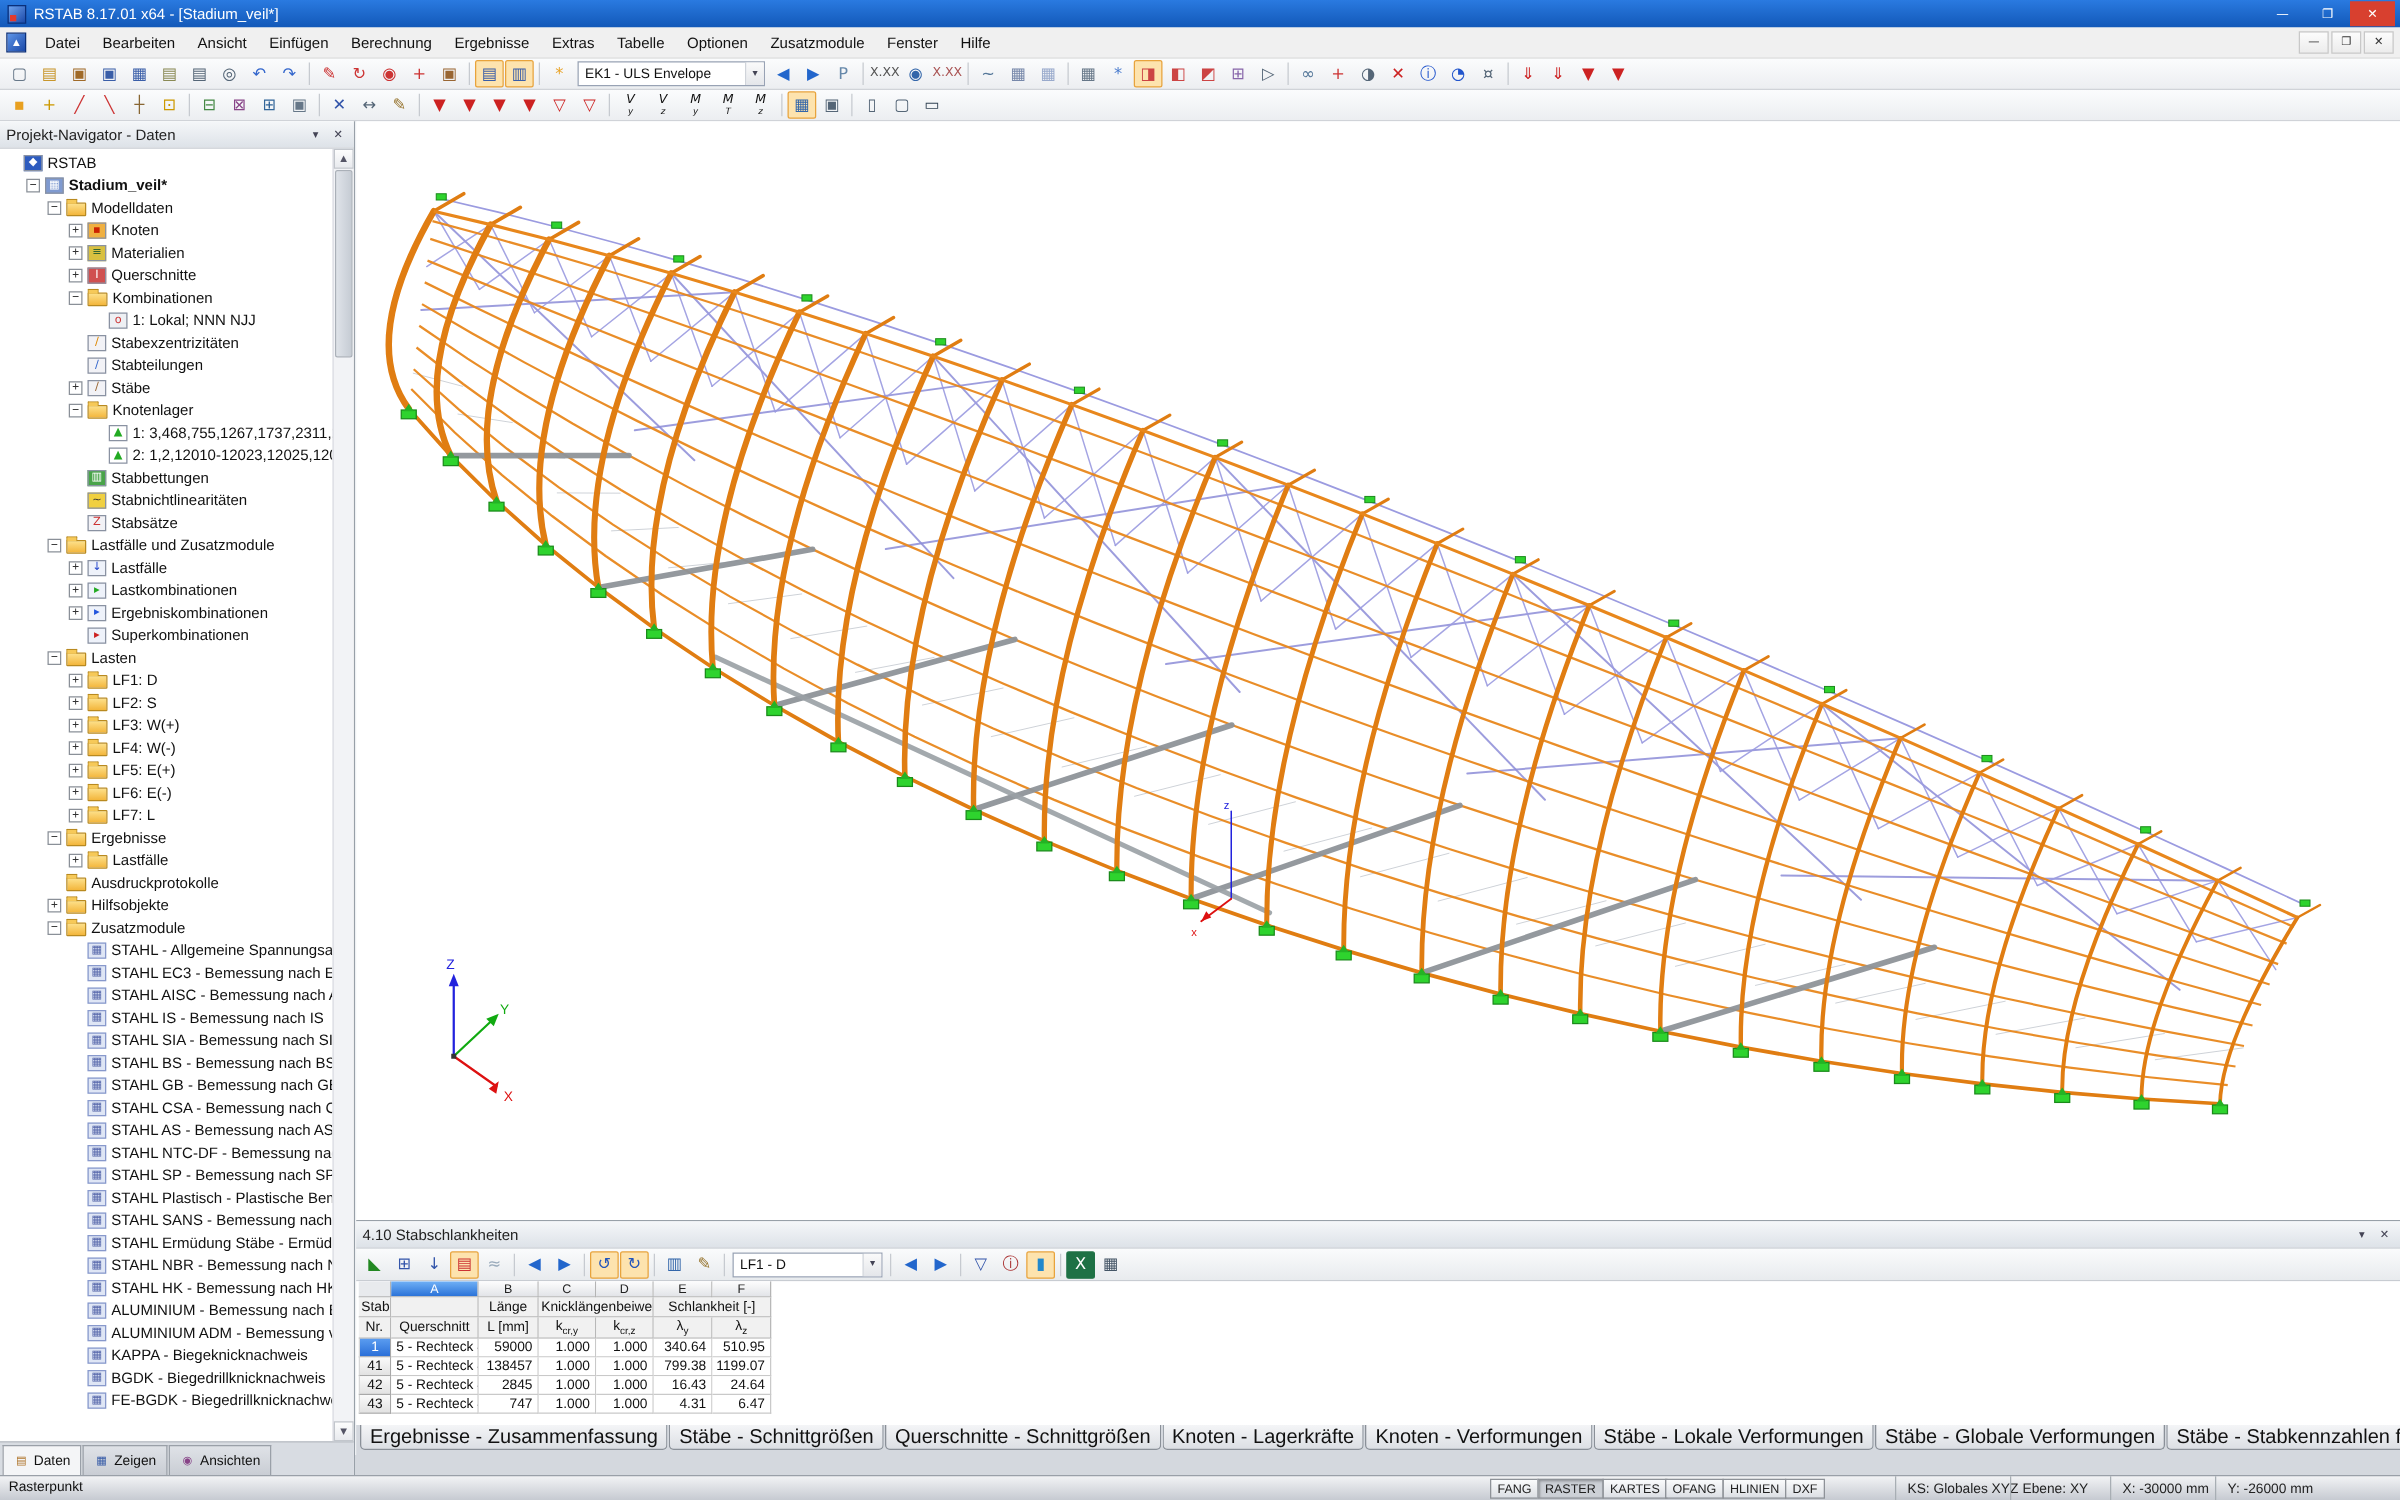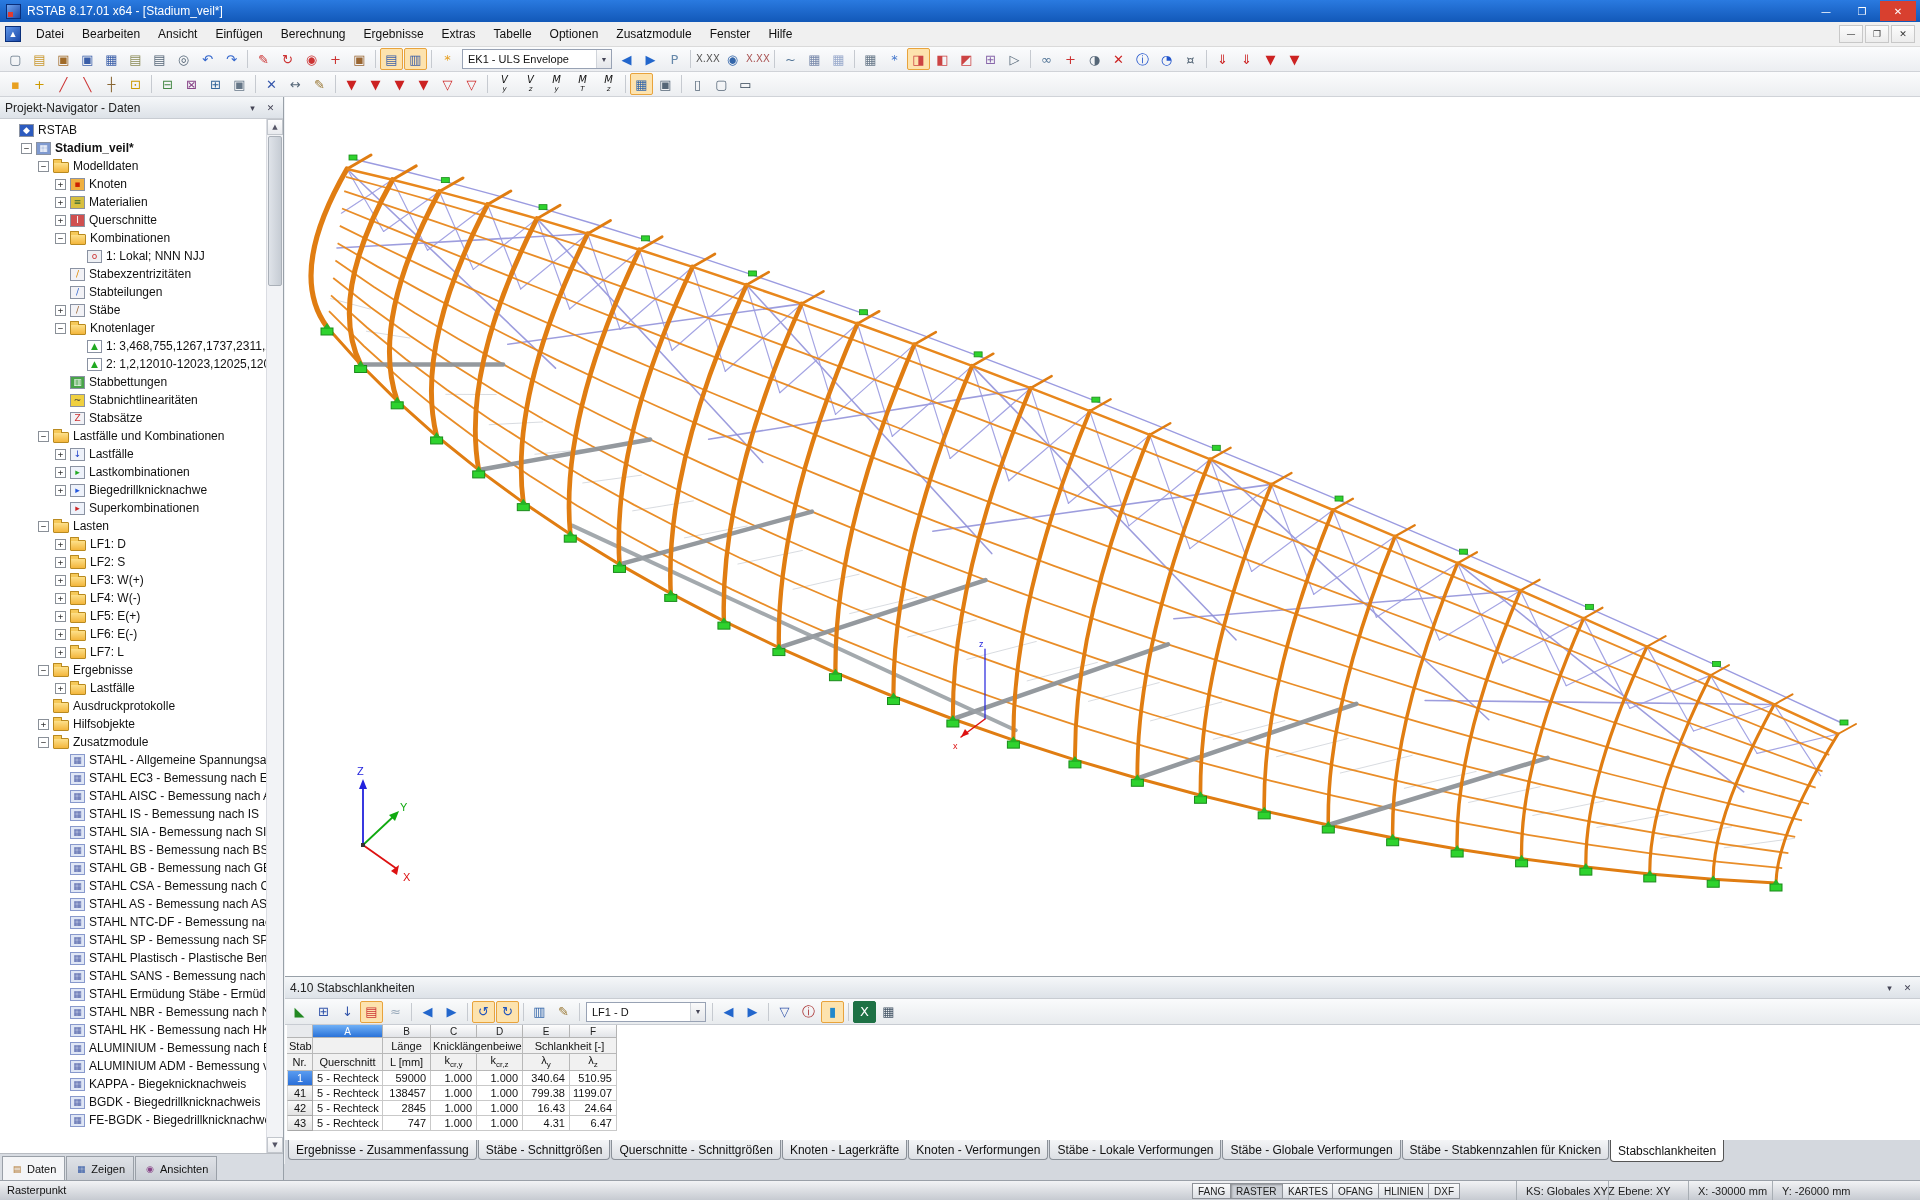--- a/index.html
+++ b/index.html
@@ -72,21 +72,21 @@
 .lc.corner{background:#e8eaed}
 .lc.sel{background:linear-gradient(#6fb0f6,#2a72d8);color:#fff}
 .hc{background:#f1f1f1;border-right:1px solid #b8b8b8;border-bottom:1px solid #b8b8b8;font-size:11px;display:grid;place-items:center;color:#111;padding:0 2px;white-space:nowrap;overflow:hidden}
 .hc sub{font-size:8px}
 .dc{height:15px;font-size:11px;padding:0 4px;border-right:1px solid #c9c9c9;border-bottom:1px solid #c9c9c9;display:flex;align-items:center;justify-content:flex-end;background:#fff;white-space:nowrap;overflow:hidden}
 .dc.left{justify-content:flex-start}
 .rh{background:linear-gradient(#fafafa,#e2e2e2);border-right:1px solid #a8a8a8;border-bottom:1px solid #a8a8a8;border-left:1px solid #d8d8d8;display:grid;place-items:center;font-size:11px;height:15px}
 .rh.sel{background:linear-gradient(#5a9cf0,#2a6fd8);color:#fff}
 
 #res-tabs{position:absolute;left:285px;top:1140px;width:1635px;height:24px;background:#d4d8de;display:flex;align-items:flex-start;padding-left:3px;gap:1px}
-.rtab{height:20px;display:flex;align-items:center;padding:0 7px;font-size:12px;background:linear-gradient(#f4f5f7,#dcdfe4);border:1px solid #8a9098;border-top:none;border-radius:0 0 4px 4px;white-space:nowrap}
+.rtab{height:20px;display:flex;align-items:center;padding:0 7px;font-size:16px;background:linear-gradient(#f4f5f7,#dcdfe4);border:1px solid #8a9098;border-top:none;border-radius:0 0 4px 4px;white-space:nowrap}
 .rtab.active{background:#fff;height:22px;border-color:#555}
 #filler{position:absolute;left:284px;top:1164px;right:0;height:16px;background:#d4d8de}
 
 #statusbar{position:absolute;left:0;top:1180px;right:0;height:20px;background:linear-gradient(#f2f3f5,#c6cad1);border-top:1px solid #9aa0a8;font-size:11px}
 #sb-left{position:absolute;left:7px;top:3px}
 .sbt{position:absolute;top:2px;height:16px;display:grid;place-items:center;border:1px solid #8e9298;background:linear-gradient(#fafbfc,#dcdfe4);font-size:10px;padding:0 5px;color:#222}
 .sbt.pressed{background:#ccd0d6;box-shadow:inset 1px 1px 2px rgba(0,0,0,.3)}
 .sbf{position:absolute;top:0;height:100%;display:flex;align-items:center;border-left:1px solid #a8aeb4;padding-left:9px;color:#222}
 </style>
 </head>
@@ -335,39 +335,39 @@
           <div class="trow">
             <span class="tindent" style="width: 55px;"></span>
             <span class="texp-space"></span>
             <span class="tico chip" style="background: rgb(242, 242, 246); color: rgb(204, 51, 51);">Z</span>
             <span class="tlabel">Stabsätze</span>
           </div>
           <div class="trow">
             <span class="tindent" style="width: 38px;"></span>
             <span class="texp">−</span>
             <span class="tico folder"></span>
-            <span class="tlabel">Lastfälle und Kombinationen</span>
+            <span class="tlabel">Lastfälle und Zusatzmodule</span>
           </div>
           <div class="trow">
             <span class="tindent" style="width: 55px;"></span>
             <span class="texp">+</span>
             <span class="tico chip" style="background: rgb(238, 242, 250); color: rgb(34, 68, 204);">↓</span>
             <span class="tlabel">Lastfälle</span>
           </div>
           <div class="trow">
             <span class="tindent" style="width: 55px;"></span>
             <span class="texp">+</span>
             <span class="tico chip" style="background: rgb(238, 242, 250); color: rgb(34, 170, 34);">▸</span>
             <span class="tlabel">Lastkombinationen</span>
           </div>
           <div class="trow">
             <span class="tindent" style="width: 55px;"></span>
             <span class="texp">+</span>
             <span class="tico chip" style="background: rgb(238, 242, 250); color: rgb(34, 85, 221);">▸</span>
-            <span class="tlabel">Biegedrillknicknachwe</span>
+            <span class="tlabel">Ergebniskombinationen</span>
           </div>
           <div class="trow">
             <span class="tindent" style="width: 55px;"></span>
             <span class="texp-space"></span>
             <span class="tico chip" style="background: rgb(238, 242, 250); color: rgb(204, 34, 34);">▸</span>
             <span class="tlabel">Superkombinationen</span>
           </div>
           <div class="trow">
             <span class="tindent" style="width: 38px;"></span>
             <span class="texp">−</span>

